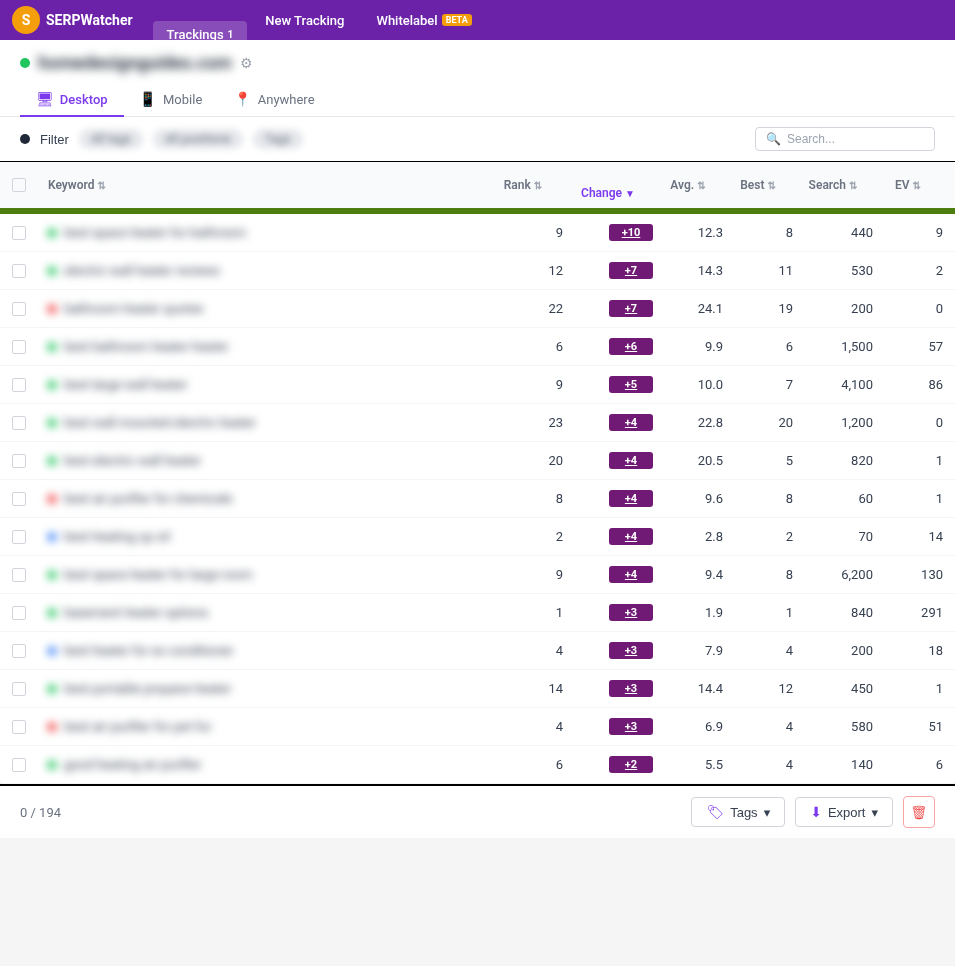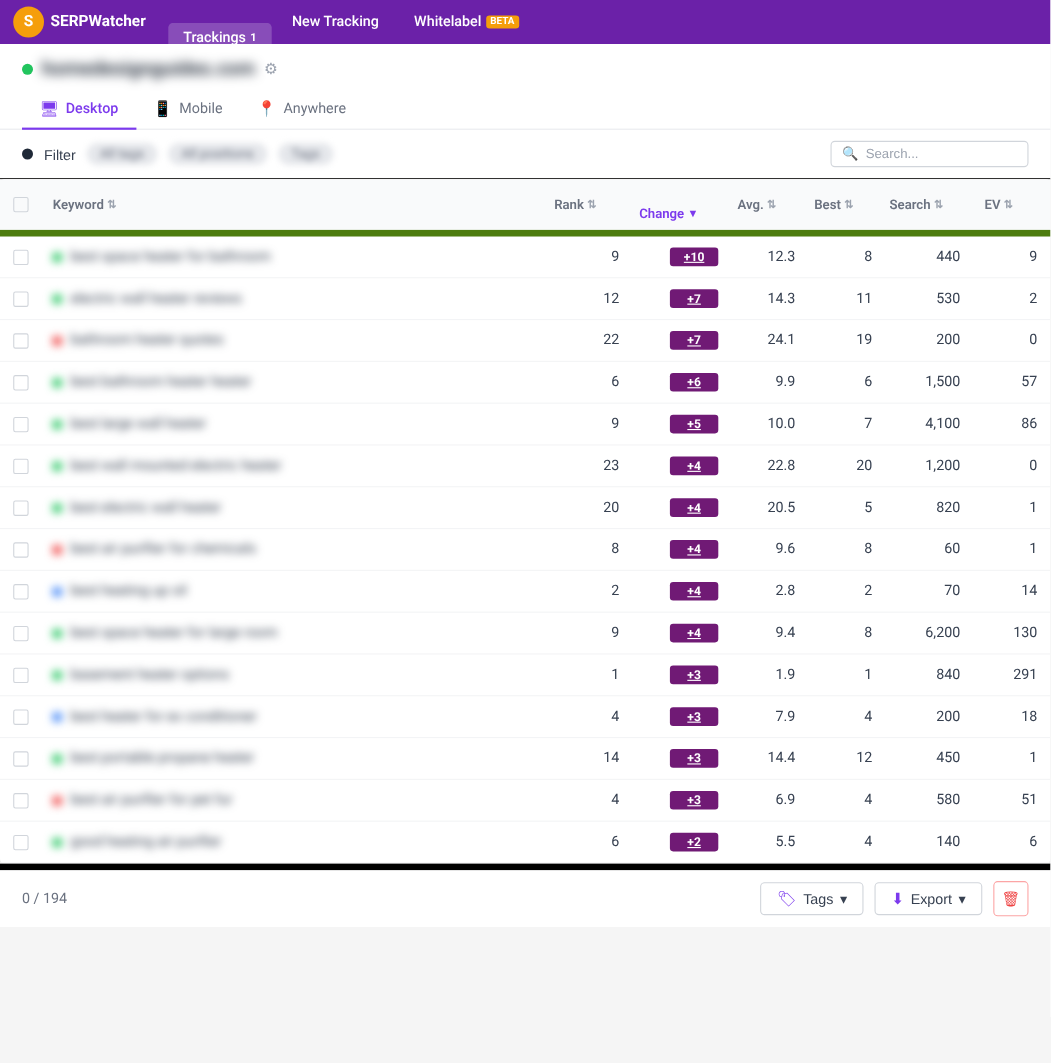--- a/index.html
+++ b/index.html
@@ -238,21 +238,21 @@
       overflow-y: auto;
       position: relative;
     }
     .scroll-wrapper::-webkit-scrollbar { width: 8px; }
     .scroll-wrapper::-webkit-scrollbar-track { background: #f1f1f1; }
     .scroll-wrapper::-webkit-scrollbar-thumb { background: #c4c4c4; border-radius: 4px; }
 
     
     .footer {
       background: white;
-      border-top: 6px solid #000000;
+      border-top: 2px solid #000000;
       padding: 10px 20px;
       display: flex;
       align-items: center;
       justify-content: space-between;
     }
     .footer-count { font-size: 13px; color: #6b7280; }
     .footer-actions { display: flex; gap: 10px; align-items: center; }
     .footer-btn {
       display: flex;
       align-items: center;

